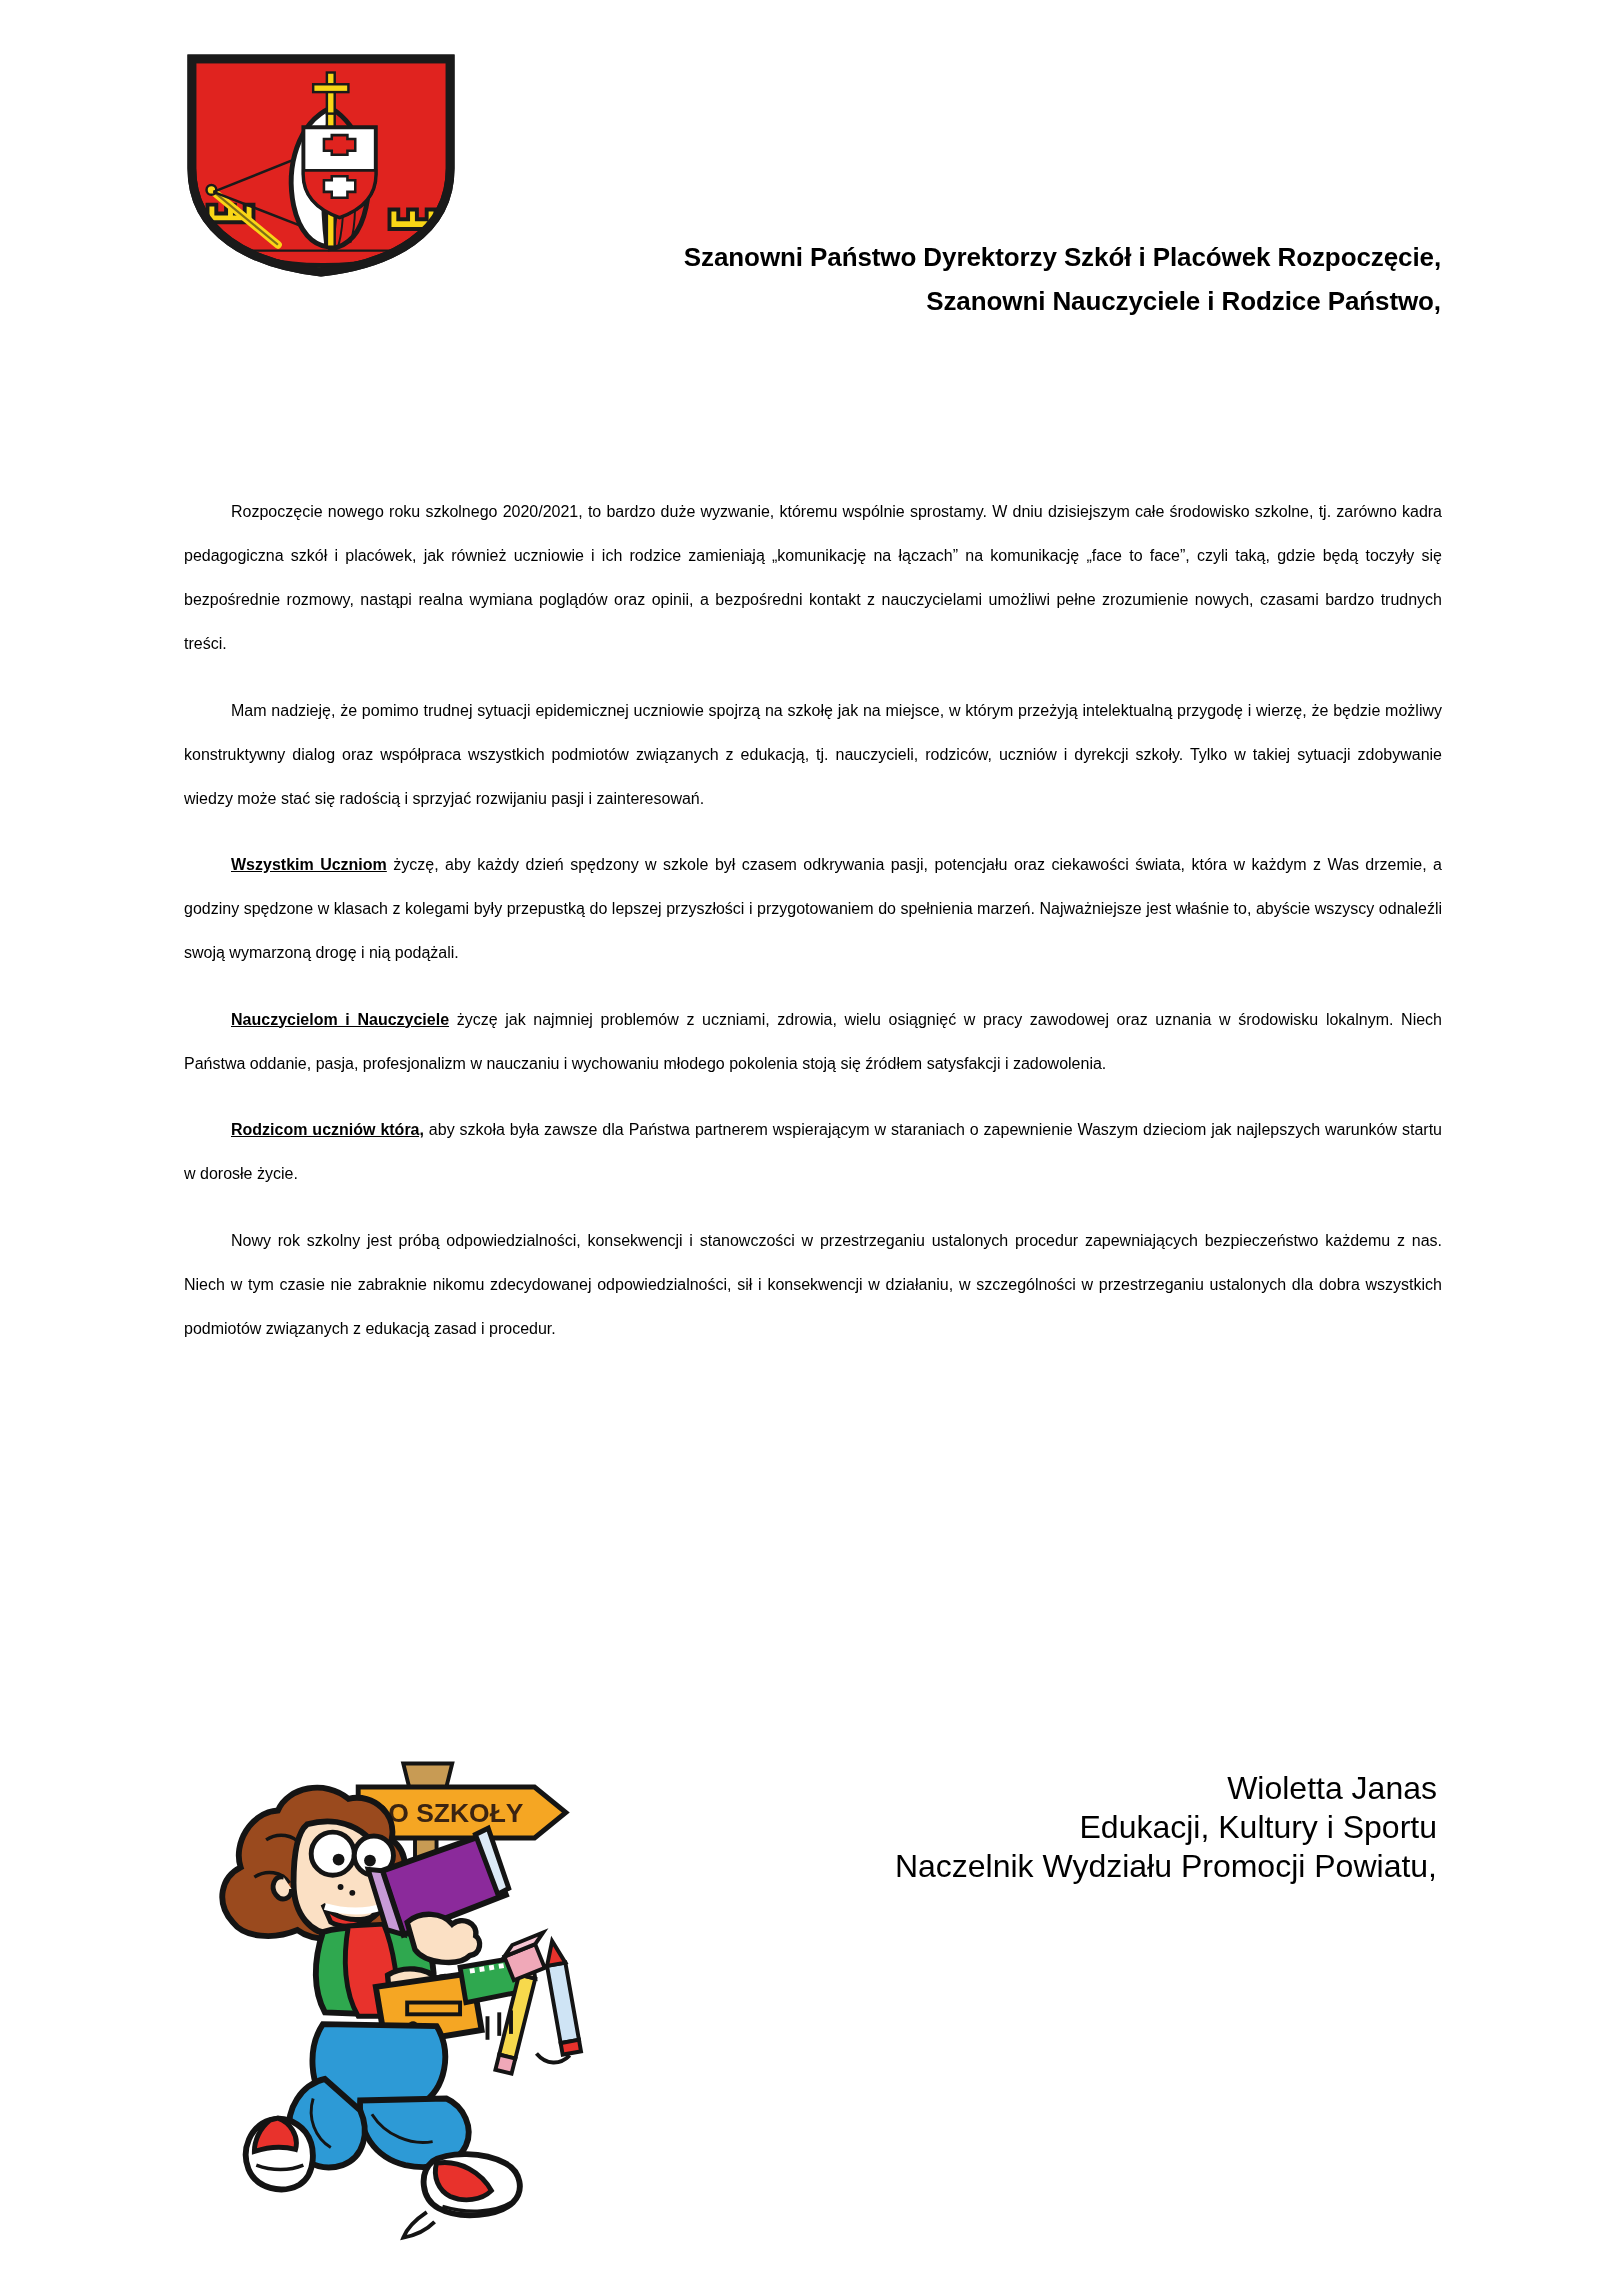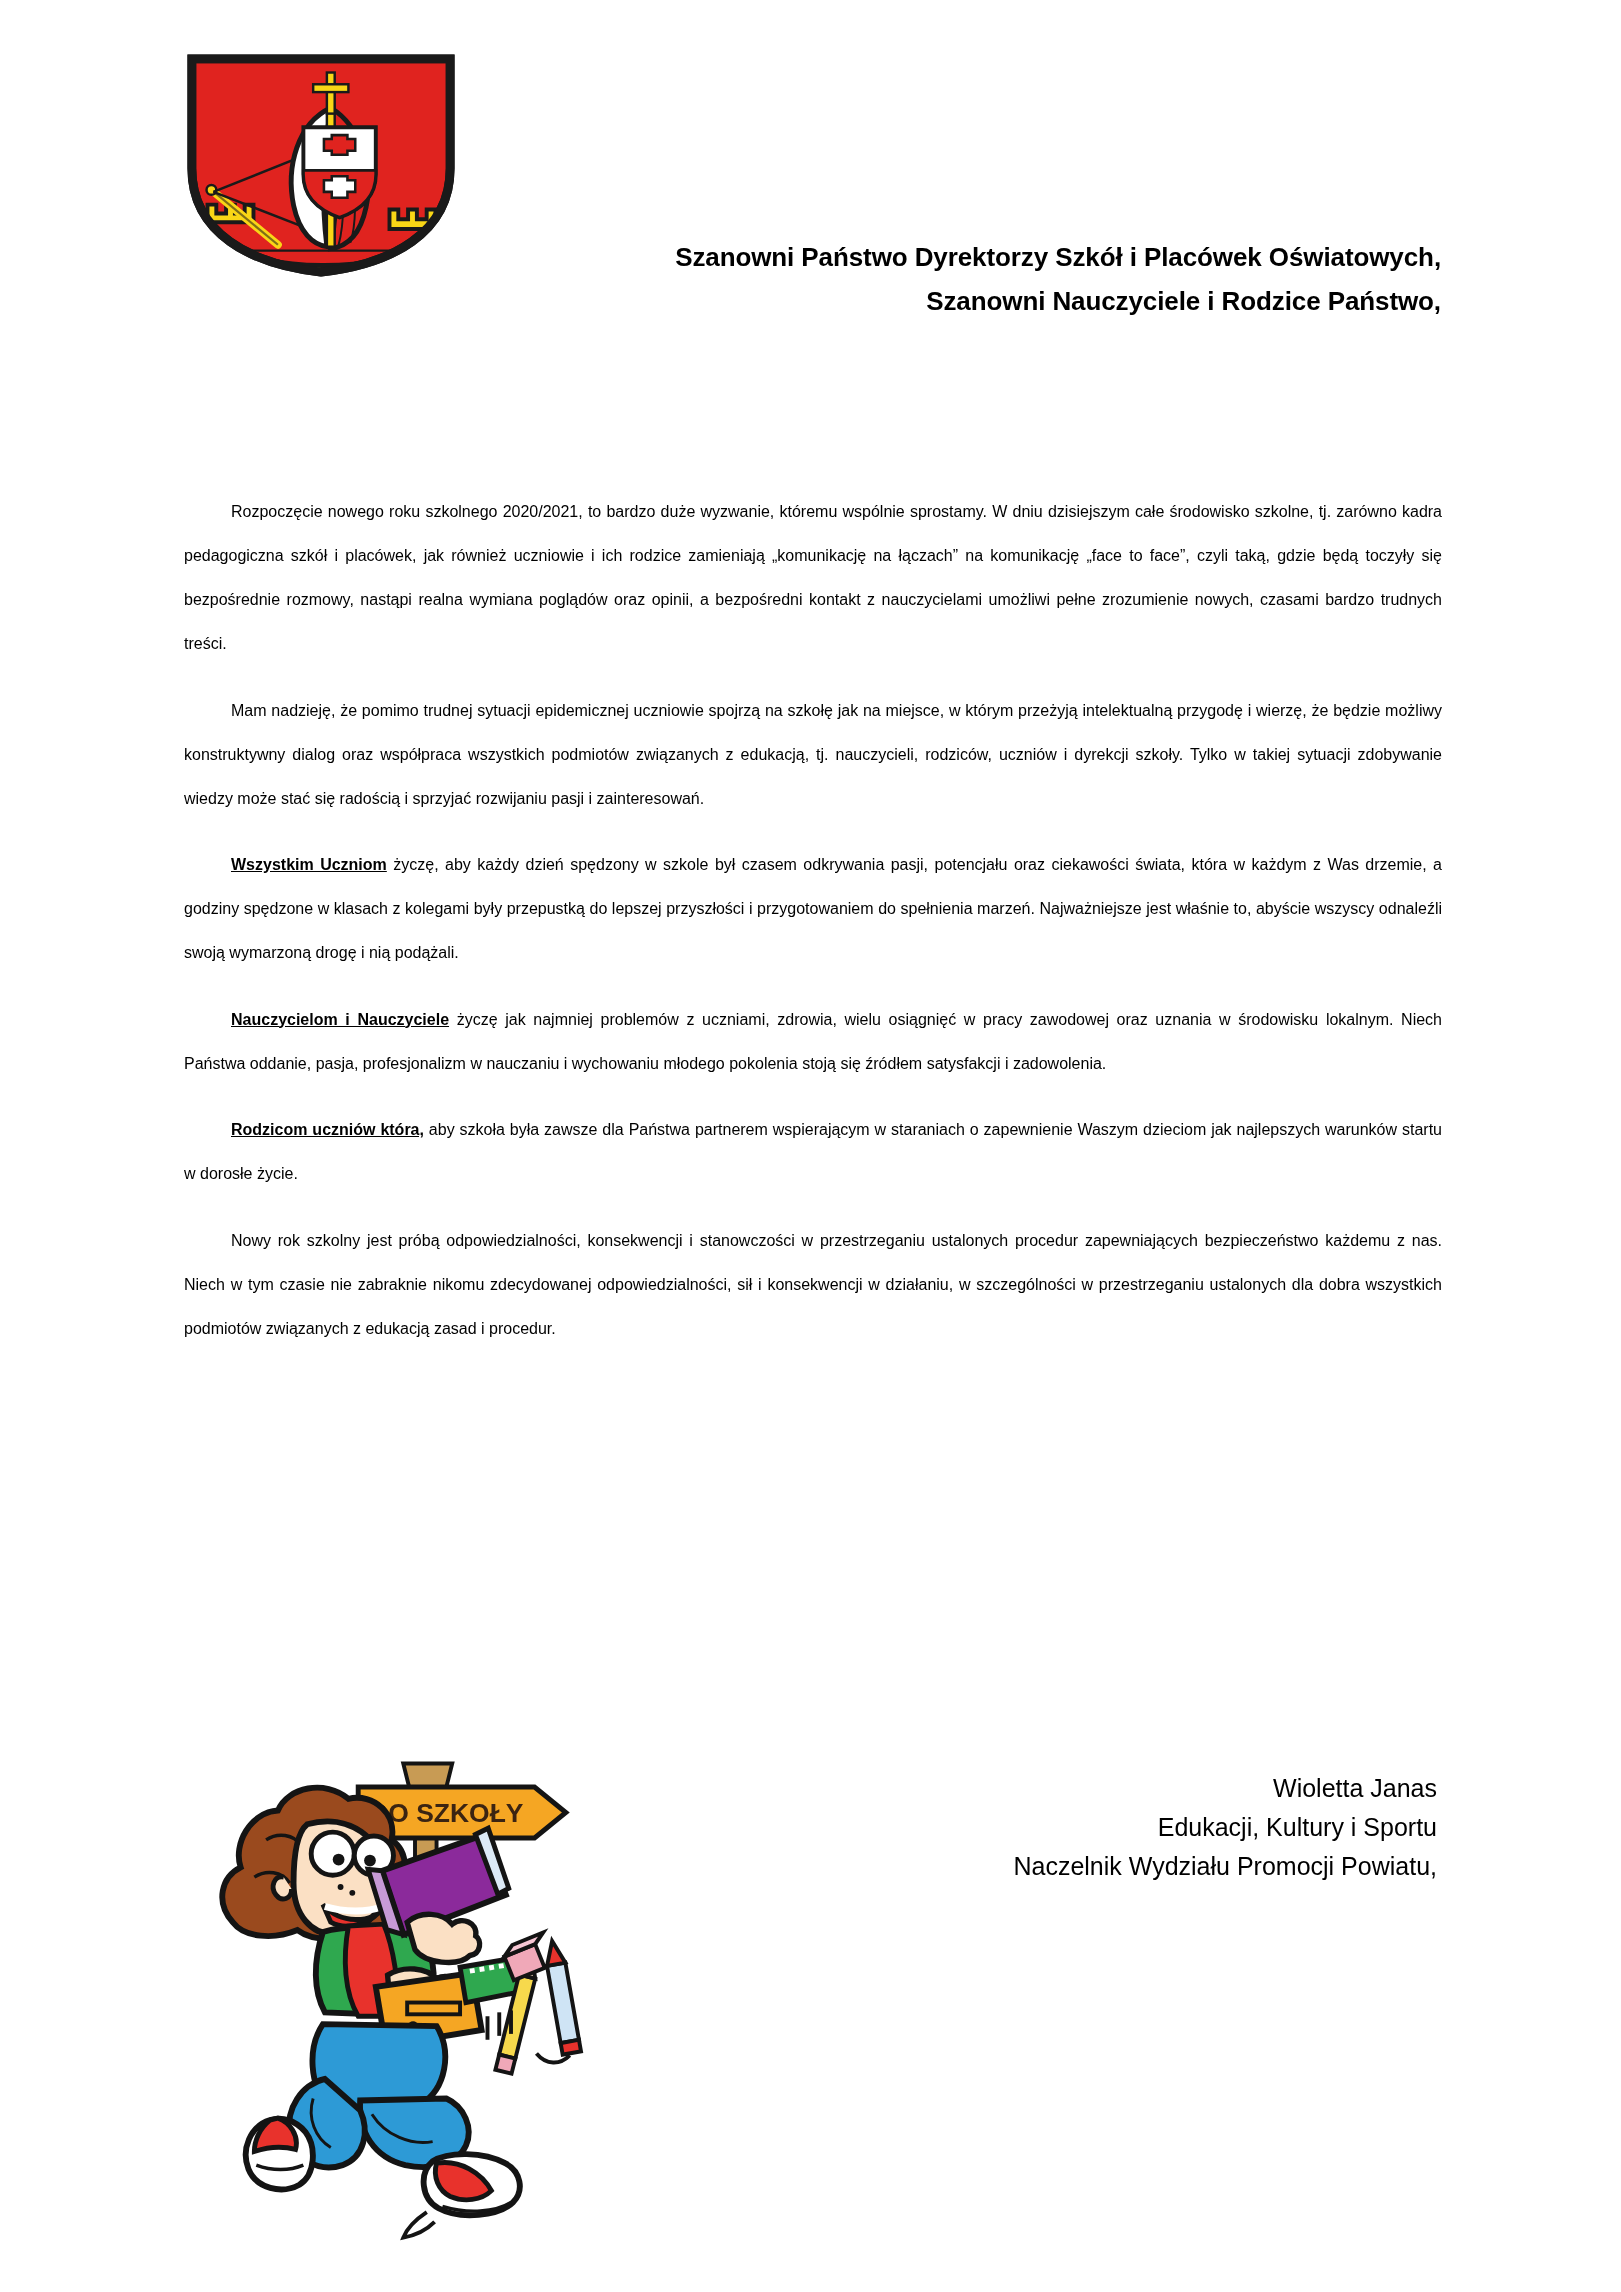--- a/index.html
+++ b/index.html
@@ -72,21 +72,21 @@
 
   
   .signature {
     position: absolute;
     right: 184px;
     top: 1769px;
     text-align: right;
     width: 686px;
   }
   .signature div {
-    font-size: 25px;
+    font-size: 32px;
     line-height: 39px;
     white-space: nowrap;
   }
 
   
   .illustration {
     position: absolute;
     left: 176px;
     top: 1730px;
     width: 431px;
@@ -147,21 +147,21 @@
           <path d="M52,196 C70,226 210,228 236,196 C230,210 220,222 200,226 L86,226
                    C68,222 58,210 52,196 Z" fill="#F9D616" stroke="#1A1A1A" stroke-width="5"></path>
           <path d="M60,204 L230,204" stroke="#1A1A1A" stroke-width="2.4" fill="none"></path>
         </g>
 
         <path d="M8,8 L272,8 L272,120 C272,186 212,218 140,226 C68,218 8,186 8,120 Z" fill="none" stroke="#1A1A1A" stroke-width="9"></path>
       </svg>
     </div>
 
     <div class="header-lines">
-      <div class="hline">Szanowni Państwo Dyrektorzy Szkół i Placówek Oświatowych,</div>
+      <div class="hline">Szanowni Państwo Dyrektorzy Szkół i Placówek Rozpoczęcie,</div>
       <div class="hline">Szanowni Nauczyciele i Rodzice Państwo,</div>
     </div>
   </div>
 
   <div class="body-text">
 
     <p class="para"><span class="ind"></span><span>Rozpoczęcie nowego roku szkolnego 2020/2021, to bardzo duże wyzwanie, któremu wspólnie sprostamy. W dniu dzisiejszym całe środowisko szkolne, tj. zarówno kadra pedagogiczna szkół i placówek, jak również uczniowie i ich rodzice zamieniają „komunikację na łączach” na komunikację „face to face”, czyli taką, gdzie będą toczyły się bezpośrednie rozmowy, nastąpi realna wymiana poglądów oraz opinii, a bezpośredni kontakt z nauczycielami umożliwi pełne zrozumienie nowych, czasami bardzo trudnych treści.</span></p>
 
     <p class="para"><span class="ind"></span><span>Mam nadzieję, że pomimo trudnej sytuacji epidemicznej uczniowie spojrzą na szkołę jak na miejsce, w którym przeżyją intelektualną przygodę i wierzę, że będzie możliwy konstruktywny dialog oraz współpraca wszystkich podmiotów związanych z edukacją, tj. nauczycieli, rodziców, uczniów i dyrekcji szkoły. Tylko w takiej sytuacji zdobywanie wiedzy może stać się radością i sprzyjać rozwijaniu pasji i zainteresowań.</span></p>
 

